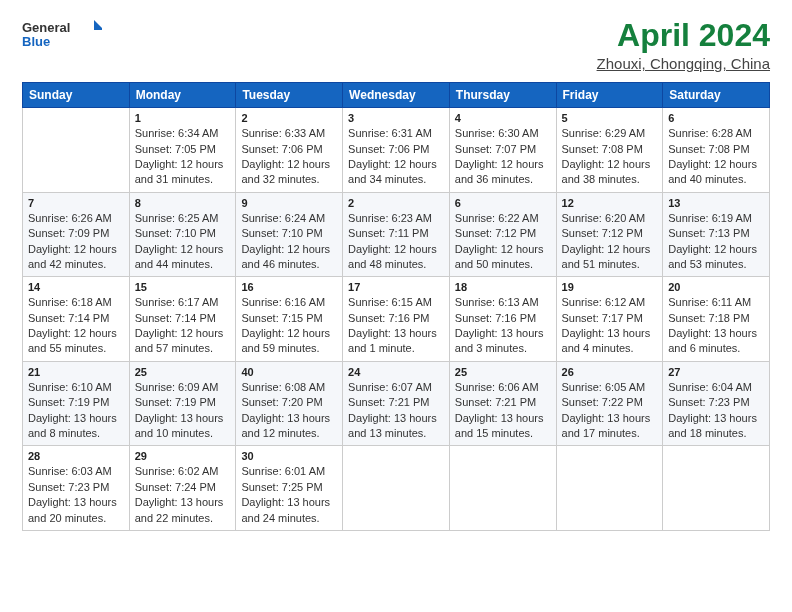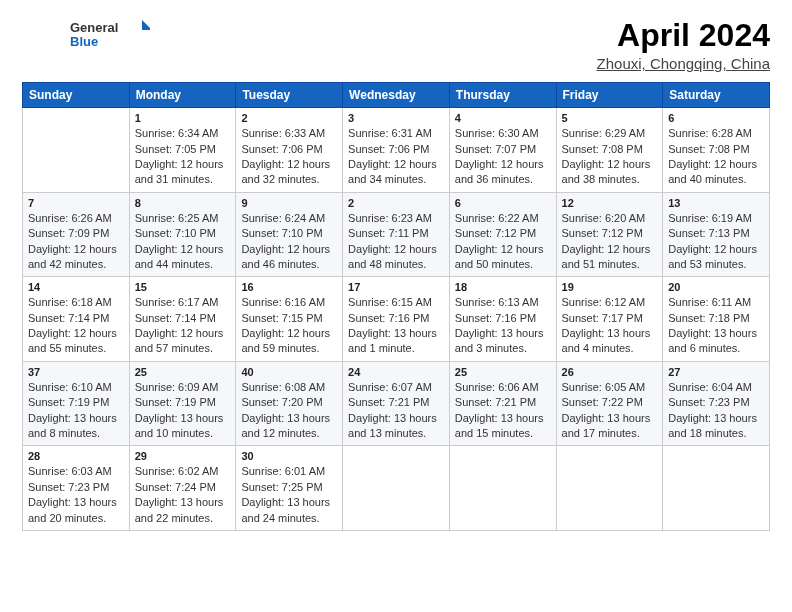--- a/index.html
+++ b/index.html
@@ -19,33 +19,32 @@
     .header {
       display: flex;
       align-items: flex-start;
       justify-content: space-between;
       margin-bottom: 10px;
     }
     .logo {
       display: flex;
       align-items: flex-start;
       gap: 4px;
-      margin-left: 48px;
     }
     .logo-icon {
       width: 32px;
       height: 28px;
     }
     .title-block {
       text-align: right;
     }
     .main-title {
       font-size: 32px;
       font-weight: bold;
-      color: #000000;
+      color: #15803d;
       line-height: 1.1;
     }
     .subtitle {
       font-size: 15px;
       color: #444;
       margin-top: 2px;
       text-decoration: underline;
     }
     .calendar-table {
       width: 100%;
@@ -202,21 +201,21 @@
           <span class="day-number">19</span>
           <span class="cell-text">Sunrise: 6:12 AM<br>Sunset: 7:17 PM<br>Daylight: 13 hours and 4 minutes.</span>
         </td>
           <td>
           <span class="day-number">20</span>
           <span class="cell-text">Sunrise: 6:11 AM<br>Sunset: 7:18 PM<br>Daylight: 13 hours and 6 minutes.</span>
         </td>
         </tr>
         <tr>
           <td>
-          <span class="day-number">37</span>
+          <span class="day-number">21</span>
           <span class="cell-text">Sunrise: 6:10 AM<br>Sunset: 7:19 PM<br>Daylight: 13 hours and 8 minutes.</span>
         </td>
           <td>
           <span class="day-number">25</span>
           <span class="cell-text">Sunrise: 6:09 AM<br>Sunset: 7:19 PM<br>Daylight: 13 hours and 10 minutes.</span>
         </td>
           <td>
           <span class="day-number">40</span>
           <span class="cell-text">Sunrise: 6:08 AM<br>Sunset: 7:20 PM<br>Daylight: 13 hours and 12 minutes.</span>
         </td>

